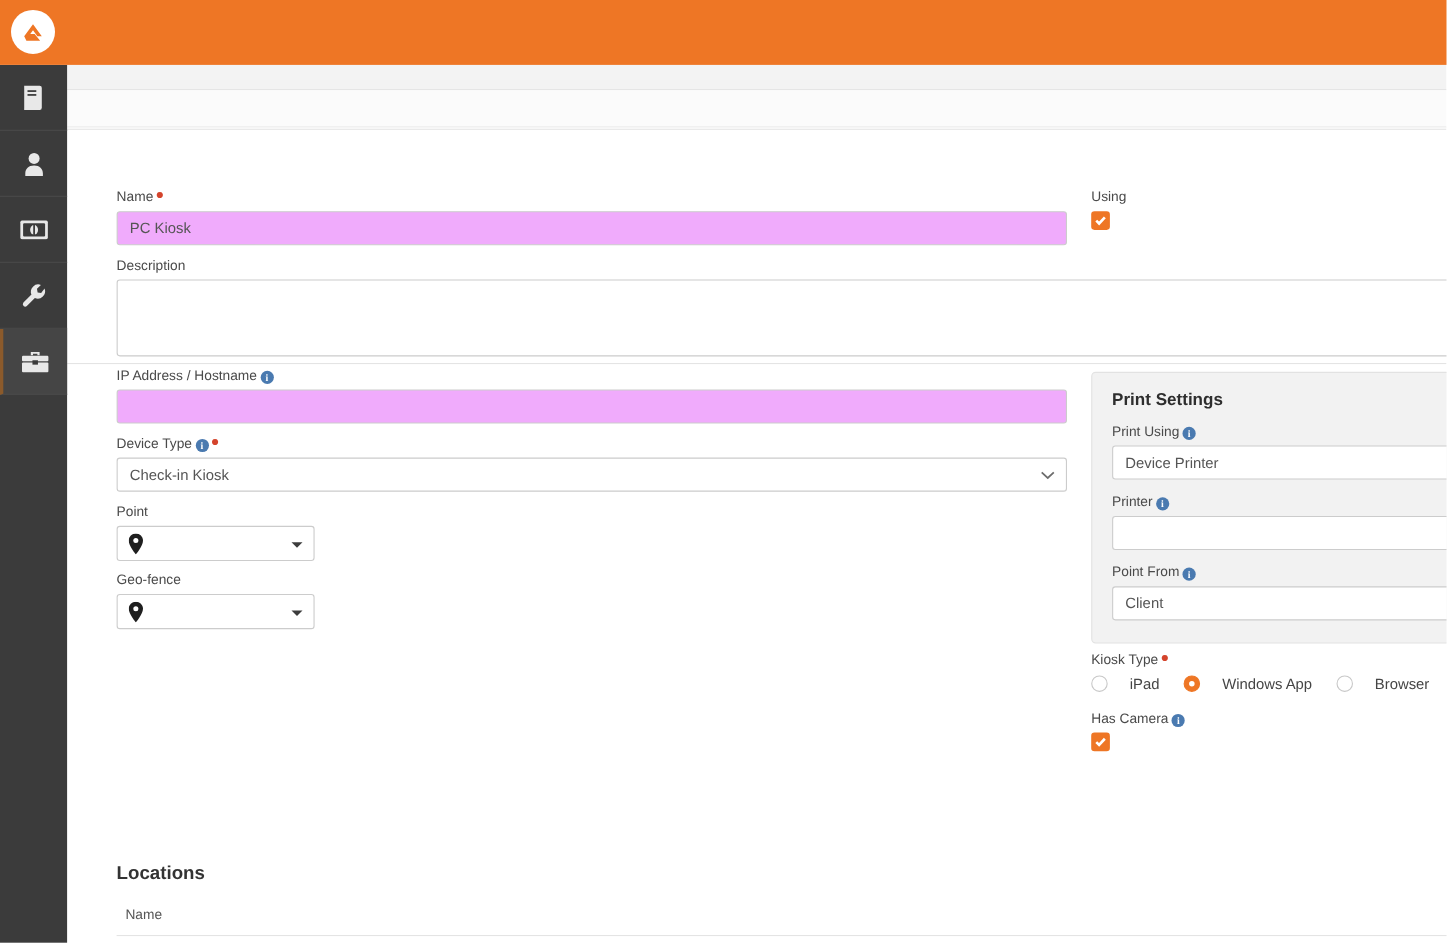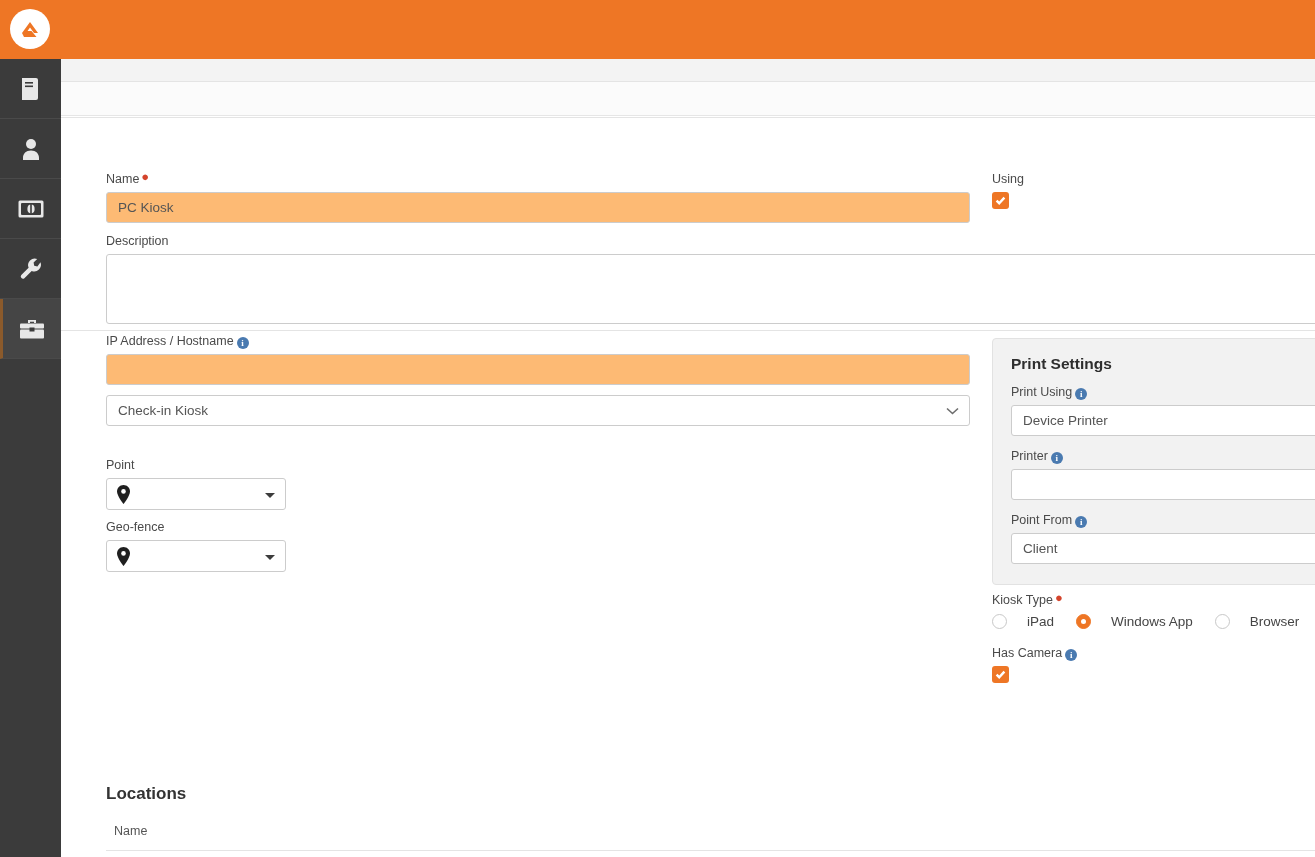--- a/index.html
+++ b/index.html
@@ -114,21 +114,21 @@
     text-align: center;
     line-height: 12px;
     vertical-align: -1px;
     margin-left: 3px;
     cursor: pointer;
   }
 
   .txt-input {
     width: 100%;
     height: 31px;
-    background: #fdba74;
+    background: #f0abfc;
     border: 1px solid #cccccc;
     border-radius: 3px;
     font-size: 13.5px;
     color: #555555;
     padding: 0 11px;
     font-family: "Liberation Sans", sans-serif;
     outline: none;
   }
   .txt-area {
     width: 100%;
@@ -357,20 +357,23 @@
     </div>
 
     <div style="position:absolute; left:45px; top:217px; width:864px;">
       <label class="fld-label">
         <span>IP Address / Hostname</span><span class="info-i">i</span>
       </label>
       <input class="txt-input" type="text" value="" style="">
     </div>
 
     <div style="position:absolute; left:45px; top:279px; width:864px;">
+      <label class="fld-label">
+        <span>Device Type</span><span class="info-i">i</span><span class="req-star">●</span>
+      </label>
       <div class="sel-wrap">
         <div class="sel-box">Check-in Kiosk</div>
         <span class="chev">
           <svg width="13" height="8" viewBox="0 0 13 8">
               <polyline points="1,1.5 6.5,6.5 12,1.5"></polyline>
             </svg>
         </span>
       </div>
     </div>
 

